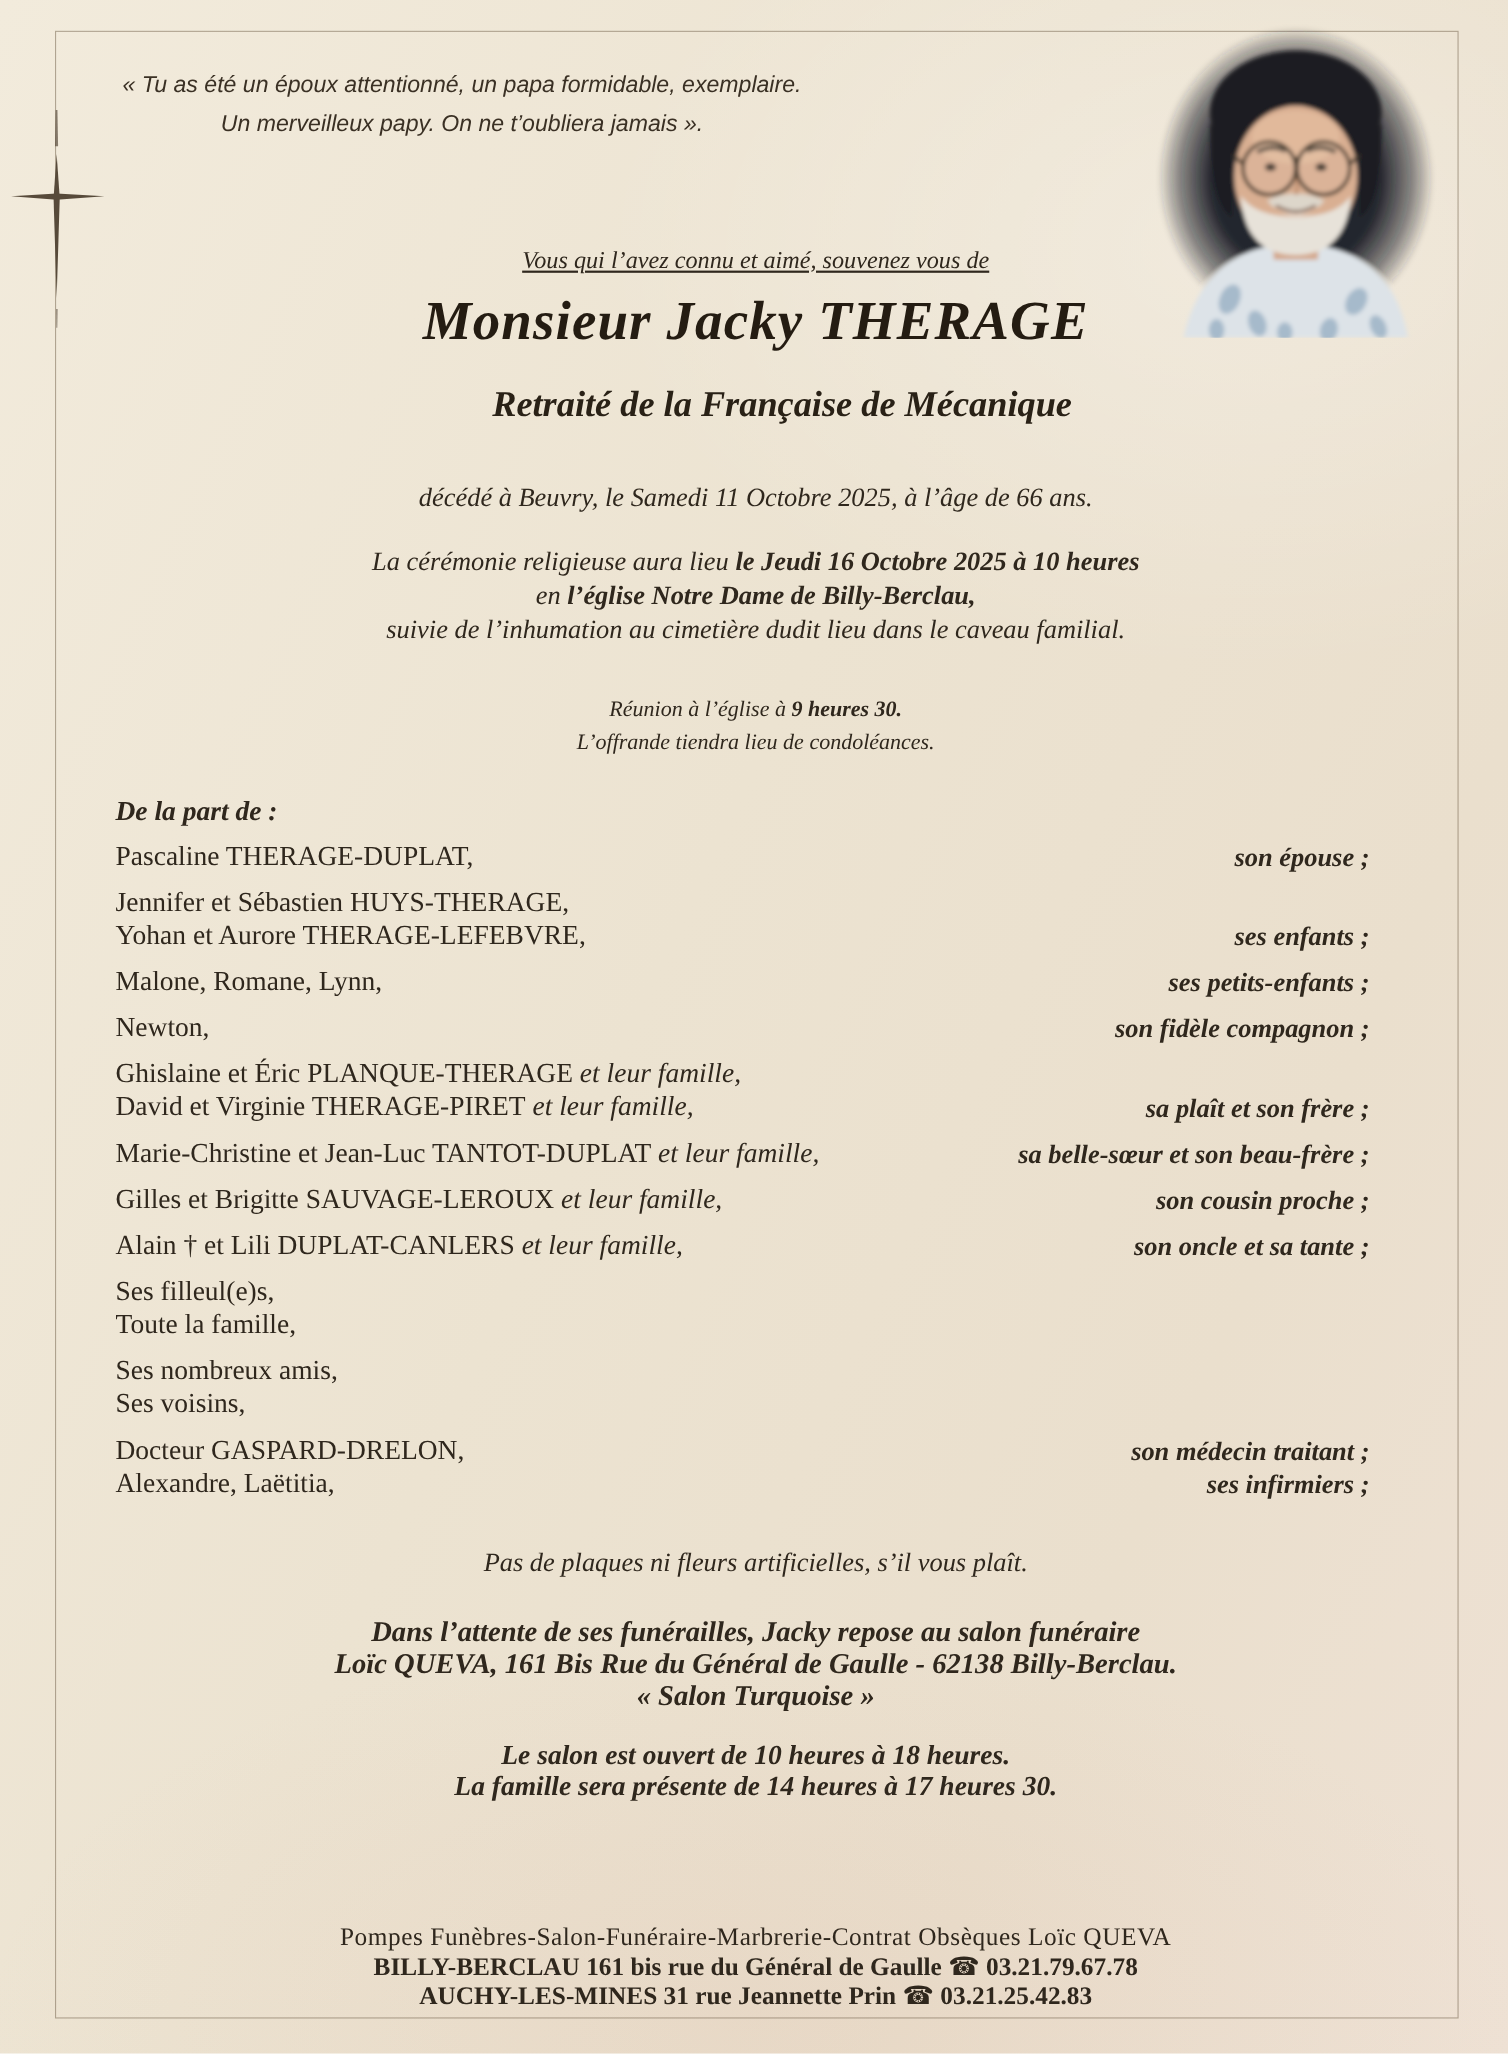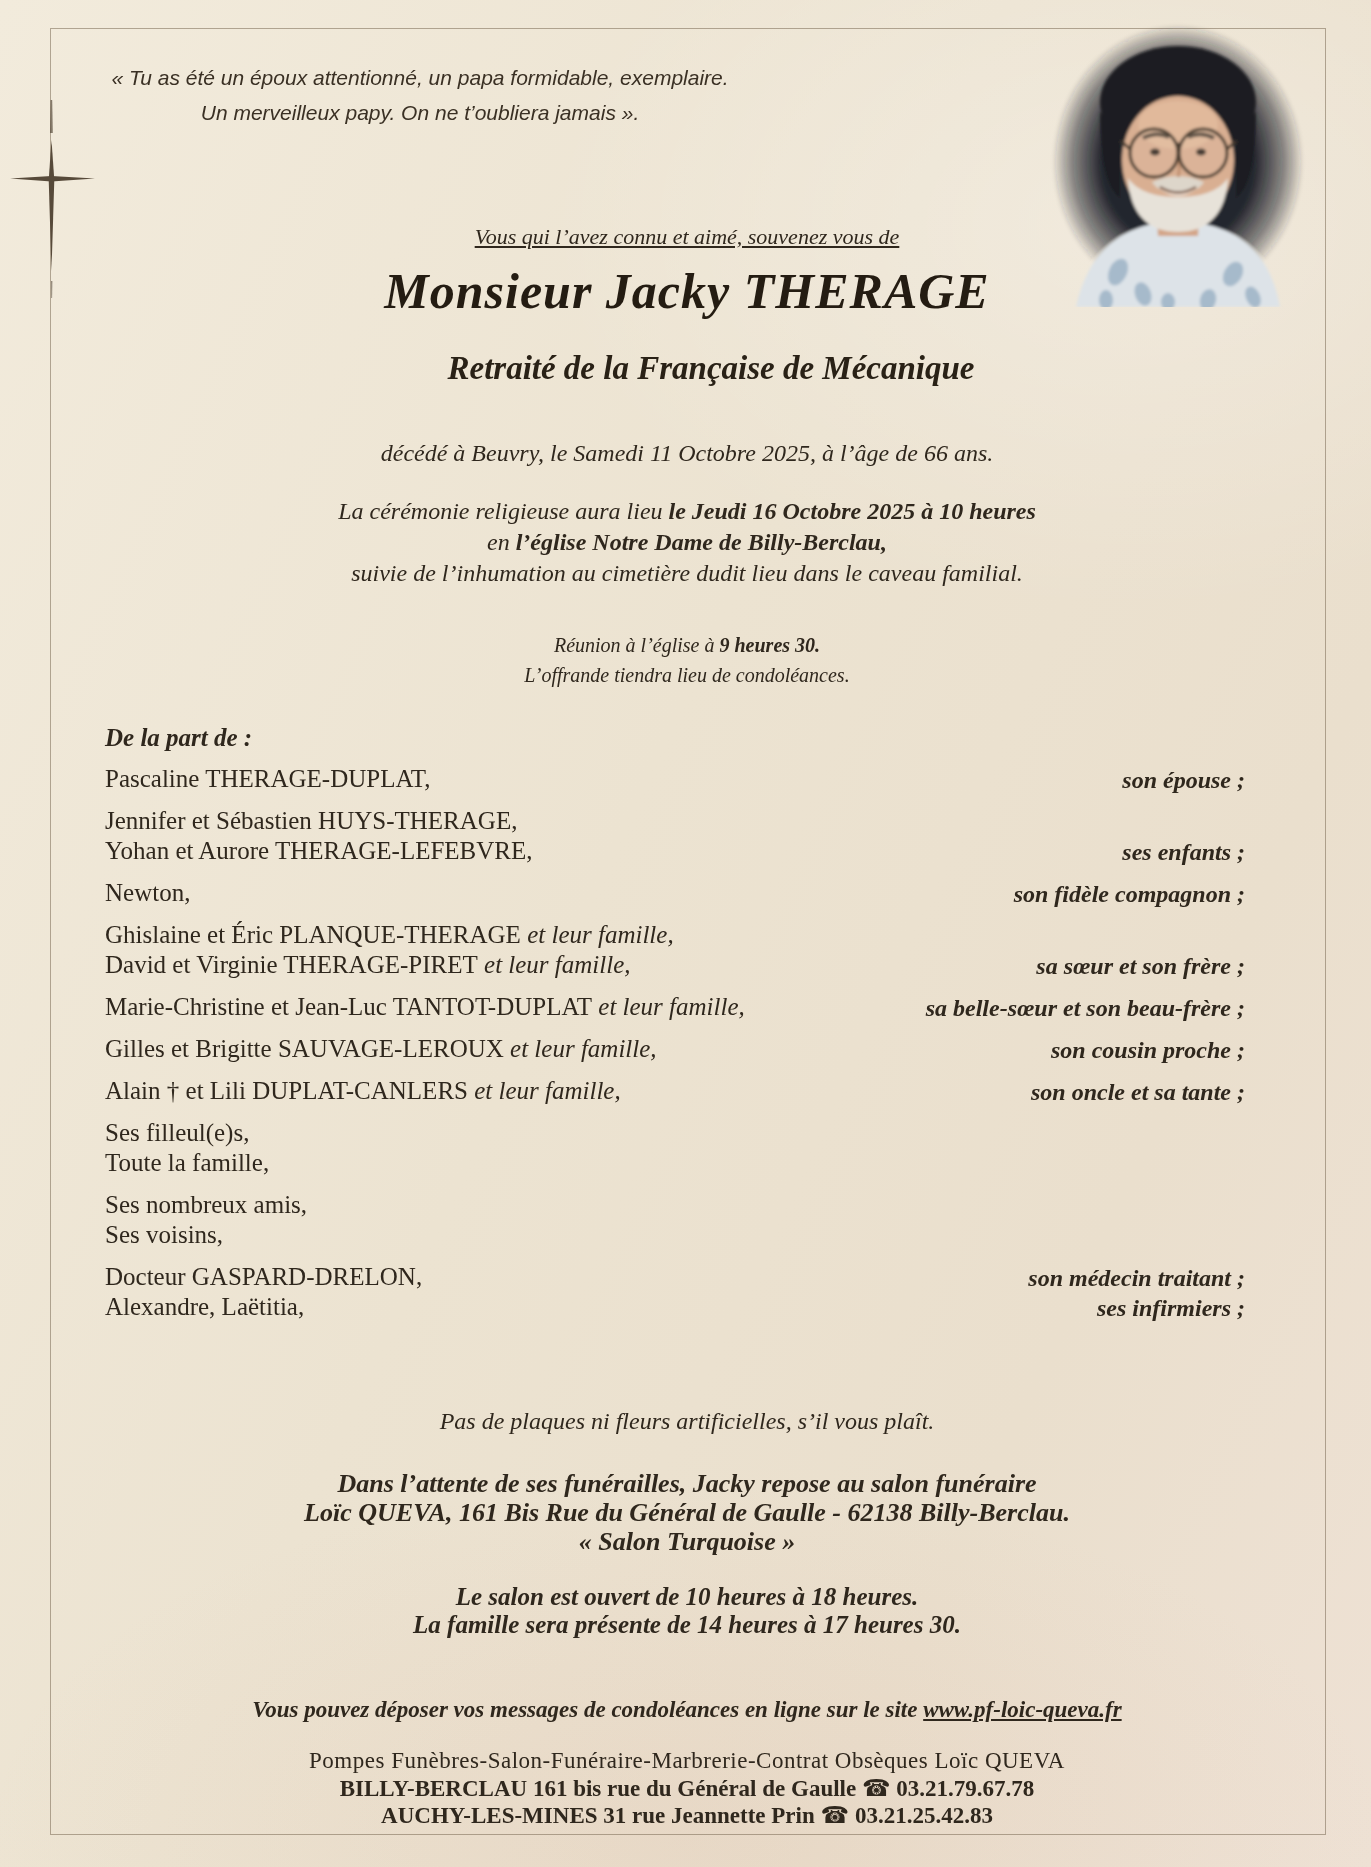--- a/index.html
+++ b/index.html
@@ -142,25 +142,28 @@
   <div class="family-heading">De la part de :</div>
   <div class="family-list">
       <div class="family-group">
         <div class="family-line"><span class="fam-name">Pascaline THERAGE-DUPLAT,</span><span class="fam-rel">son épouse ;</span></div>
       </div>
       <div class="family-group">
         <div class="family-line"><span class="fam-name">Jennifer et Sébastien HUYS-THERAGE,</span></div>
         <div class="family-line"><span class="fam-name">Yohan et Aurore THERAGE-LEFEBVRE,</span><span class="fam-rel">ses enfants ;</span></div>
       </div>
       <div class="family-group">
+        <div class="family-line"><span class="fam-name">Malone, Romane, Lynn,</span><span class="fam-rel">ses petits-enfants ;</span></div>
+      </div>
+      <div class="family-group">
         <div class="family-line"><span class="fam-name">Newton,</span><span class="fam-rel">son fidèle compagnon ;</span></div>
       </div>
       <div class="family-group">
         <div class="family-line"><span class="fam-name">Ghislaine et Éric PLANQUE-THERAGE</span><span class="fam-suffix"> et leur famille,</span></div>
-        <div class="family-line"><span class="fam-name">David et Virginie THERAGE-PIRET</span><span class="fam-suffix"> et leur famille,</span><span class="fam-rel">sa sœur et son frère ;</span></div>
+        <div class="family-line"><span class="fam-name">David et Virginie THERAGE-PIRET</span><span class="fam-suffix"> et leur famille,</span><span class="fam-rel">sa plaît et son frère ;</span></div>
       </div>
       <div class="family-group">
         <div class="family-line"><span class="fam-name">Marie-Christine et Jean-Luc TANTOT-DUPLAT</span><span class="fam-suffix"> et leur famille,</span><span class="fam-rel">sa belle-sœur et son beau-frère ;</span></div>
       </div>
       <div class="family-group">
         <div class="family-line"><span class="fam-name">Gilles et Brigitte SAUVAGE-LEROUX</span><span class="fam-suffix"> et leur famille,</span><span class="fam-rel">son cousin proche ;</span></div>
       </div>
       <div class="family-group">
         <div class="family-line"><span class="fam-name">Alain † et Lili DUPLAT-CANLERS</span><span class="fam-suffix"> et leur famille,</span><span class="fam-rel">son oncle et sa tante ;</span></div>
       </div>
@@ -184,23 +187,20 @@
     <div>Dans l’attente de ses funérailles, Jacky repose au salon funéraire</div>
     <div>Loïc QUEVA, 161 Bis Rue du Général de Gaulle - 62138 Billy-Berclau.</div>
     <div>« Salon Turquoise »</div>
   </div>
 
   <div class="main-center hours">
     <div>Le salon est ouvert de 10 heures à 18 heures.</div>
     <div>La famille sera présente de 14 heures à 17 heures 30.</div>
   </div>
 
-  <div class="main-center condolences">
-    <span>Vous pouvez déposer vos messages de condoléances en ligne sur le site </span><span class="site">www.pf-loic-queva.fr</span>
-  </div>
 
   <div class="main-center footer-services">Pompes Funèbres-Salon-Funéraire-Marbrerie-Contrat Obsèques Loïc QUEVA</div>
 
   <div class="main-center footer-agency1">
     <span>BILLY-BERCLAU</span> <span>161 bis rue du Général de Gaulle</span> <span class="tel">☎</span> <span>03.21.79.67.78</span>
   </div>
 
   <div class="main-center footer-agency2">
     <span>AUCHY-LES-MINES</span> <span>31 rue Jeannette Prin</span> <span class="tel">☎</span> <span>03.21.25.42.83</span>
   </div>

